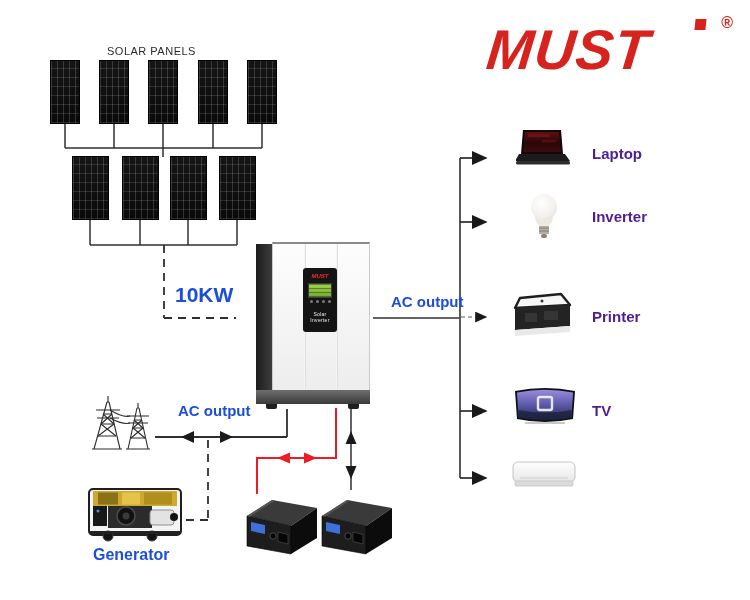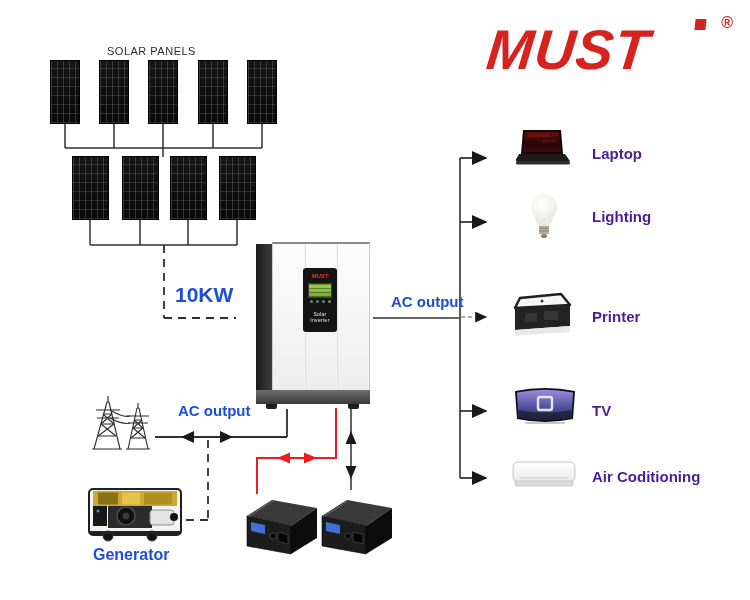--- a/index.html
+++ b/index.html
@@ -230,24 +230,23 @@
             <stop offset="1" stop-color="#e6e6e6"></stop>
       </linearGradient>
         </defs>
       <rect x="1" y="2" width="62" height="20" rx="5" fill="url(#acg)" stroke="#c2c2c2"></rect>
       <rect x="3" y="21" width="58" height="5" rx="1.5" fill="#dcdcdc" stroke="#c0c0c0" stroke-width="0.8"></rect>
       <line x1="8" y1="18" x2="56" y2="18" stroke="#cfcfcf" stroke-width="1"></line>
     </svg>
   </div>
 
   <div class="dev-label" style="left:592px; top:145px;">Laptop</div>
-  <div class="dev-label" style="left:592px; top:208px;">Lighting</div>
+  <div class="dev-label" style="left:592px; top:208px;">Inverter</div>
   <div class="dev-label" style="left:592px; top:308px;">Printer</div>
   <div class="dev-label" style="left:592px; top:402px;">TV</div>
-  <div class="dev-label" style="left:592px; top:468px;">Air Coditioning</div>
 
   <div class="icon-box" style="left:86px; top:392px;">
     <svg width="74" height="62" viewBox="0 0 74 62">
       <g stroke="#2b2b2b" stroke-width="1.1" fill="none">
         <path d="M8,57 L21,10 M34,57 L23,10"></path>
         <path d="M21,10 L23,10 M22,10 L22,4"></path>
         <path d="M12,44 H30 M15,32 H28 M17,22 H26"></path>
         <path d="M12,44 L28,32 M30,44 L15,32 M15,32 L26,22 M28,32 L17,22"></path>
         <path d="M10,18 H34 M11,26 H33"></path>
         <path d="M42,57 L51,16 M62,57 L53,16 M51,16 L53,16 M52,16 L52,11"></path>

